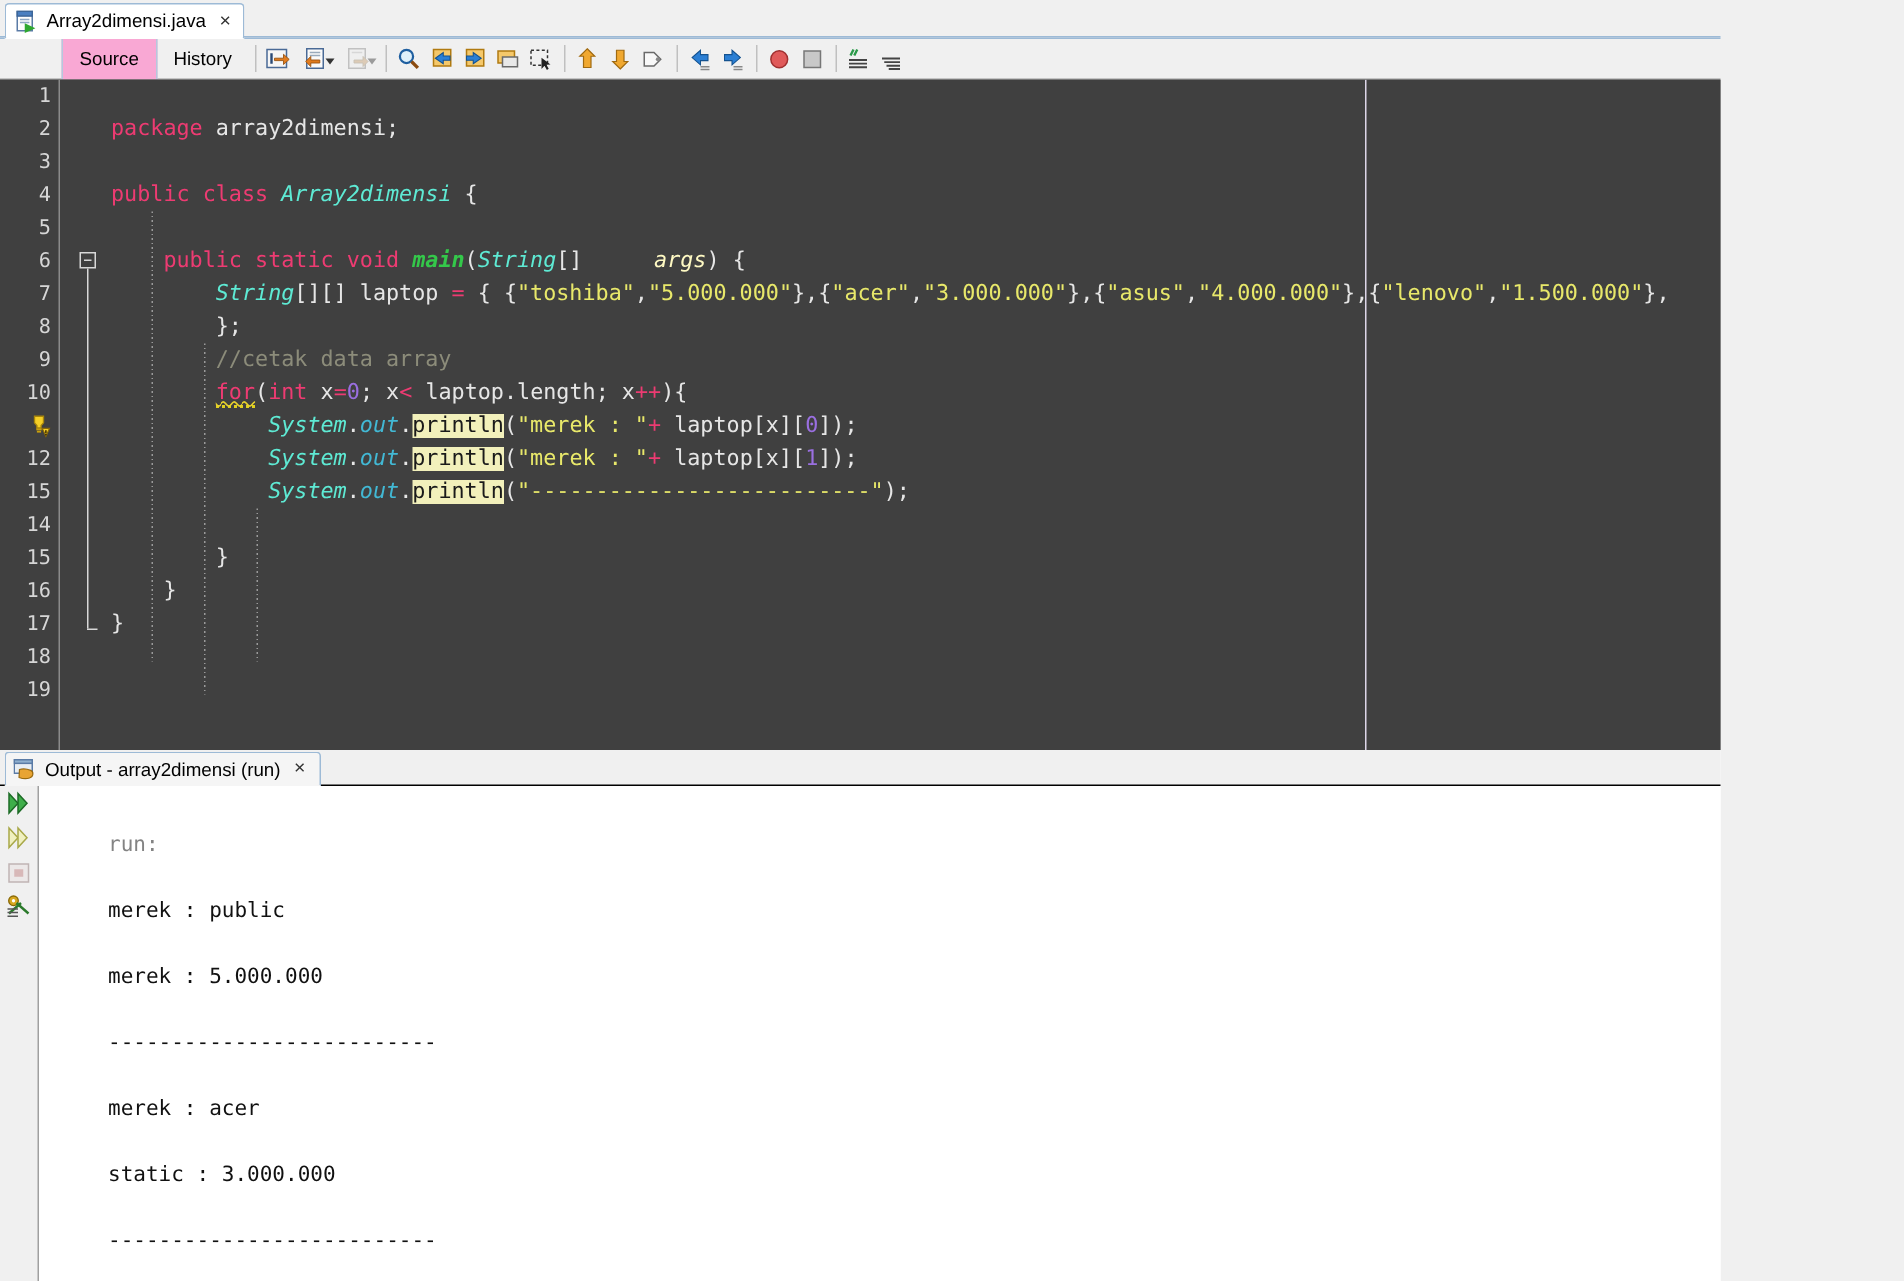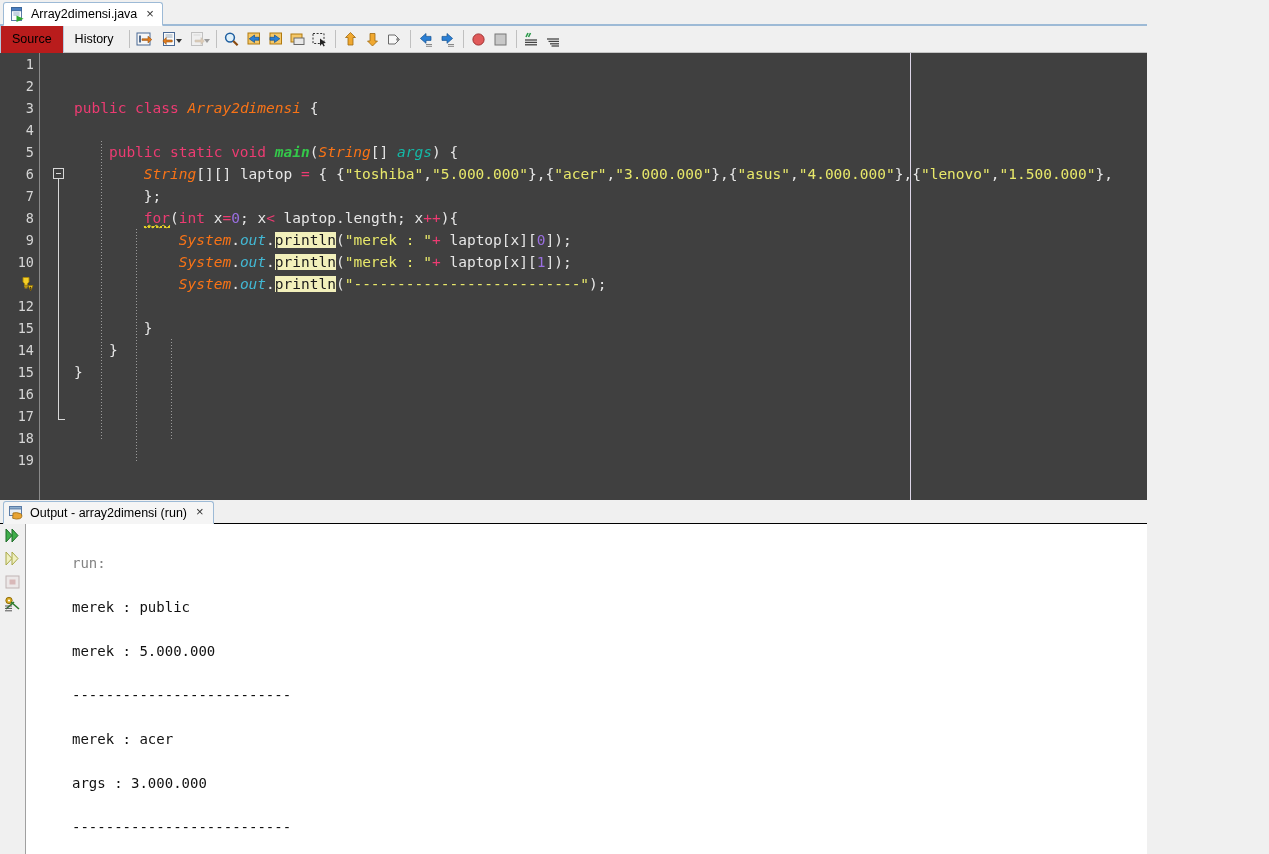--- a/index.html
+++ b/index.html
@@ -41,22 +41,22 @@
   
   .toolbar {
     height: 27px; background: #f0f0f0; border-bottom: 1px solid #c4c4c4;
     display: flex; align-items: center; flex: none; padding-left: 0;
   }
   .tb-tab {
     height: 27px; display: flex; align-items: center; padding: 0 11px;
     font-size: 12.5px; color: #000;
   }
   .tb-tab.active {
-    background: #b91c1c; border: 1px solid #b5c9dd; border-top: none;
-    border-bottom: none; font-weight: normal;
+    background: #f9a8d4; border: 1px solid #b5c9dd; border-top: none;
+    border-bottom: none; font-weight: normal; margin-left: 41px;
   }
   .tb-sep { width: 1px; height: 18px; background: #c0c0c0; margin: 0 4px; }
   .tb-btn {
     width: 22px; height: 22px; display: flex; align-items: center; justify-content: center;
     position: relative; flex: none;
   }
   .tb-btn.wide { width: 28px; }
   .tb-caret {
     width: 0; height: 0; border-left: 3px solid transparent; border-right: 3px solid transparent;
     border-top: 4px solid #333; position: absolute; right: 2px; bottom: 7px;
@@ -95,23 +95,23 @@
   }
   .fold-vline { position: absolute; left: 5px; width: 1px; background: #d8d8d8; }
   .fold-foot { position: absolute; left: 5px; width: 7px; height: 1px; background: #d8d8d8; }
 
   
   .iguide { position: absolute; top: 0; width: 1px;
     background: repeating-linear-gradient(to bottom, #9a9a9a 0 1px, transparent 1px 3px); }
 
   
   .kw   { color: #ed3b72; }
-  .typ  { color: #f97316; font-style: italic; }
+  .typ  { color: #5eead4; font-style: italic; }
   .mth  { color: #34c84a; font-style: italic; font-weight: bold; }
-  .prm  { color: #14b8a6; font-style: italic; }
+  .prm  { color: #fef9c3; font-style: italic; margin-left: 39px; }
   .str  { color: #e8e86a; }
   .cmt  { color: #8c8c7a; }
   .num  { color: #9a6fe0; }
   .fld  { color: #42b8d4; font-style: italic; }
   .itl  { color: #e6e6e6; }
   .hl   { background: #f2f0bb; color: #1a1a1a; }
   .sq   { border-bottom: 2px dotted #e0d020;
           text-decoration: underline; text-decoration-style: wavy;
           text-decoration-color: #e8d22c; text-decoration-thickness: 1px; }
 
@@ -345,34 +345,36 @@
 
     <div class="codearea">
       <div class="margin-line"></div>
 
       <div class="iguide" style="left:27px;top:88px;height:300px"></div>
       <div class="iguide" style="left:62px;top:176px;height:234px"></div>
       <div class="iguide" style="left:97px;top:286px;height:102px"></div>
 
       <div class="code-line">&nbsp;</div>
 
+      <div class="code-line"><span class="kw">package</span> array2dimensi;</div>
 
       <div class="code-line">&nbsp;</div>
 
       <div class="code-line"><span class="kw">public class</span> <span class="typ">Array2dimensi</span> {</div>
 
       <div class="code-line">&nbsp;</div>
 
       <div class="code-line">    <span class="kw">public static void</span> <span class="mth">main</span>(<span class="typ">String</span>[] <span class="prm">args</span>) {</div>
 
 
       <div class="code-line">        <span class="typ">String</span>[][] laptop <span class="kw">=</span> { {<span class="str">"toshiba"</span>,<span class="str">"5.000.000"</span>},{<span class="str">"acer"</span>,<span class="str">"3.000.000"</span>},{<span class="str">"asus"</span>,<span class="str">"4.000.000"</span>},{<span class="str">"lenovo"</span>,<span class="str">"1.500.000"</span>},</div>
 
       <div class="code-line">        };</div>
 
+      <div class="code-line">        <span class="cmt">//cetak data array</span></div>
 
       <div class="code-line">        <span class="kw sq">for</span>(<span class="kw">int</span> x<span class="kw">=</span><span class="num">0</span>; x<span class="kw">&lt;</span> laptop.<span class="itl">length</span>; x<span class="kw">++</span>){</div>
 
       <div class="code-line">            <span class="typ">System</span>.<span class="fld">out</span>.<span class="hl">println</span>(<span class="str">"merek : "</span><span class="kw">+</span> laptop[x][<span class="num">0</span>]);</div>
 
       <div class="code-line">            <span class="typ">System</span>.<span class="fld">out</span>.<span class="hl">println</span>(<span class="str">"merek : "</span><span class="kw">+</span> laptop[x][<span class="num">1</span>]);</div>
 
       <div class="code-line">            <span class="typ">System</span>.<span class="fld">out</span>.<span class="hl">println</span>(<span class="str">"--------------------------"</span>);</div>
 
       <div class="code-line">&nbsp;</div>
@@ -437,21 +439,21 @@
 <span class="o-gray">run:</span>
 
 <span>merek : public</span>
 
 <span>merek : 5.000.000</span>
 
 <span>--------------------------</span>
 
 <span>merek : acer</span>
 
-<span>args : 3.000.000</span>
+<span>static : 3.000.000</span>
 
 <span>--------------------------</span>
 
 
 
 
 
 
 
 

